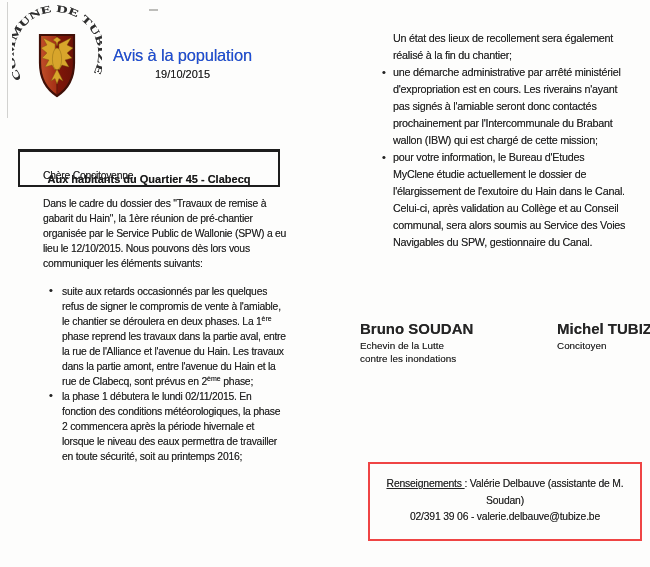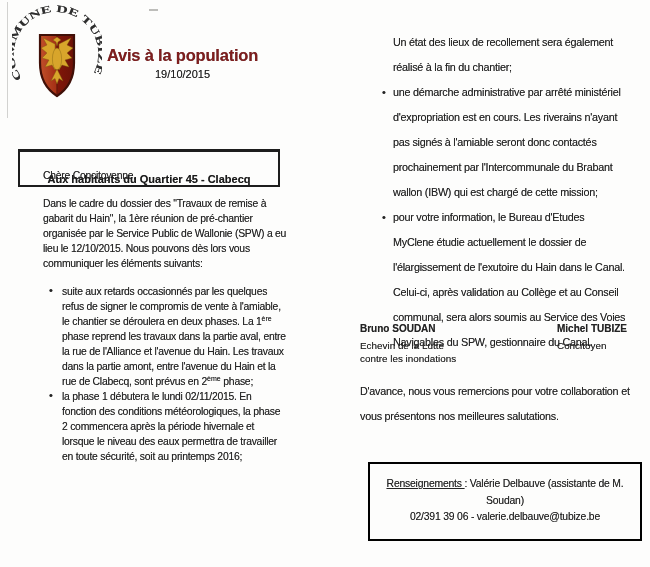--- a/index.html
+++ b/index.html
@@ -16,21 +16,21 @@
   
   .edge-v{position:absolute;left:7px;top:2px;width:1px;height:116px;background:#d2d2d0;}
   .dash{position:absolute;left:149px;top:9px;width:9px;height:2px;background:#bdbdba;}
 
   
   .crest{position:absolute;left:12px;top:3px;width:90px;height:112px;}
   .arc-text{font-family:"Liberation Serif","DejaVu Serif",serif;}
 
   
   .header-block{position:absolute;left:85px;top:46px;width:195px;text-align:center;}
-  .title{font-size:16.5px;font-weight:bold;letter-spacing:-.2px;color:#7f1d1d;}
+  .title{font-size:16.5px;font-weight:normal;letter-spacing:-.2px;color:#1d4ed8;}
   .date{font-size:11px;font-weight:normal;margin-top:3px;}
 
   .recipient-box{
     position:absolute;left:18px;top:114px;width:258px;height:33px;
     border:2px solid #1d1d1d;border-top-width:3px;
     display:flex;align-items:flex-end;justify-content:center;
     font-size:11px;font-weight:bold;color:#1a1a1a;margin-top:35px;
   }
 
   
@@ -38,38 +38,38 @@
     font-size:10.4px;line-height:15px;letter-spacing:-.25px;color:#242424;}
   .body-left p{margin:13px 0 0 0;}
   .salutation div{margin:0;}
   ul.blist{list-style:none;margin:13px 0 0 0;padding:0 0 0 19px;}
   ul.blist li{position:relative;margin:0;}
   ul.blist li::before{content:"\2022";position:absolute;left:-13px;top:-1px;font-size:11px;}
   sup{font-size:7px;vertical-align:super;line-height:0;letter-spacing:0;}
 
   
   .body-right{position:absolute;left:30px;top:30px;width:284px;
-    font-size:10.8px;line-height:25px;letter-spacing:-.25px;color:#242424;}
+    font-size:10.8px;line-height:17px;letter-spacing:-.25px;color:#242424;}
   .body-right .cont{margin:0 0 0 33px;width:233px;}
   .body-right ul{list-style:none;margin:0 0 0 33px;padding:0;width:233px;}
   .body-right li{position:relative;}
   .body-right li::before{content:"\2022";position:absolute;left:-11px;top:0;font-size:11px;}
   .closing{margin:24px 0 0 0;width:280px;}
 
   
   .sig{position:absolute;font-size:9.9px;line-height:13.5px;color:#242424;}
-  .sig .sig-name{font-weight:bold;font-size:10px;margin-bottom:3px;white-space:nowrap;}
+  .sig .sig-name{font-weight:bold;font-size:15px;margin-bottom:3px;white-space:nowrap;}
   .sig-1{left:30px;top:322px;width:100px;}
   .sig-2{left:125px;top:322px;width:100px;}
   .sig-3{left:227px;top:322px;width:92px;}
 
   
   .info-box{
     position:absolute;left:38px;top:462px;width:258px;
-    border:2px solid #000000;padding:12px 6px 13px 6px;
+    border:2px solid #ef4444;padding:12px 6px 13px 6px;
     text-align:center;font-size:10.4px;line-height:16.5px;color:#242424;letter-spacing:-.2px;
   }
   .u{text-decoration:underline;}
 </style>
 </head>
 <body>
 
 <div class="canvas">
 
   <div class="page page-left">
@@ -123,21 +123,20 @@
     </div>
   </div>
 
   <div class="page page-right">
     <div class="body-right">
       <p class="cont">Un état des lieux de recollement sera également réalisé à la fin du chantier;</p>
       <ul>
         <li>une démarche administrative par arrêté ministériel d'expropriation est en cours. Les riverains n'ayant pas signés à l'amiable seront donc contactés prochainement par l'Intercommunale du Brabant wallon (IBW) qui est chargé de cette mission;</li>
         <li>pour votre information, le Bureau d'Etudes MyClene étudie actuellement le dossier de l'élargissement de l'exutoire du Hain dans le Canal. Celui-ci, après validation au Collège et au Conseil communal, sera alors soumis au Service des Voies Navigables du SPW, gestionnaire du Canal.</li>
       </ul>
-      <p class="closing">D'avance, nous vous remercions pour votre collaboration et vous présentons nos meilleures salutations.</p>
     </div>
 
     <div class="sig sig-1">
       <div class="sig-name">Bruno SOUDAN</div>
       <div class="sig-role">Echevin de la Lutte contre les inondations</div>
     </div>
     <div class="sig sig-3">
       <div class="sig-name">Michel TUBIZE</div>
       <div class="sig-role">Concitoyen</div>
     </div>

